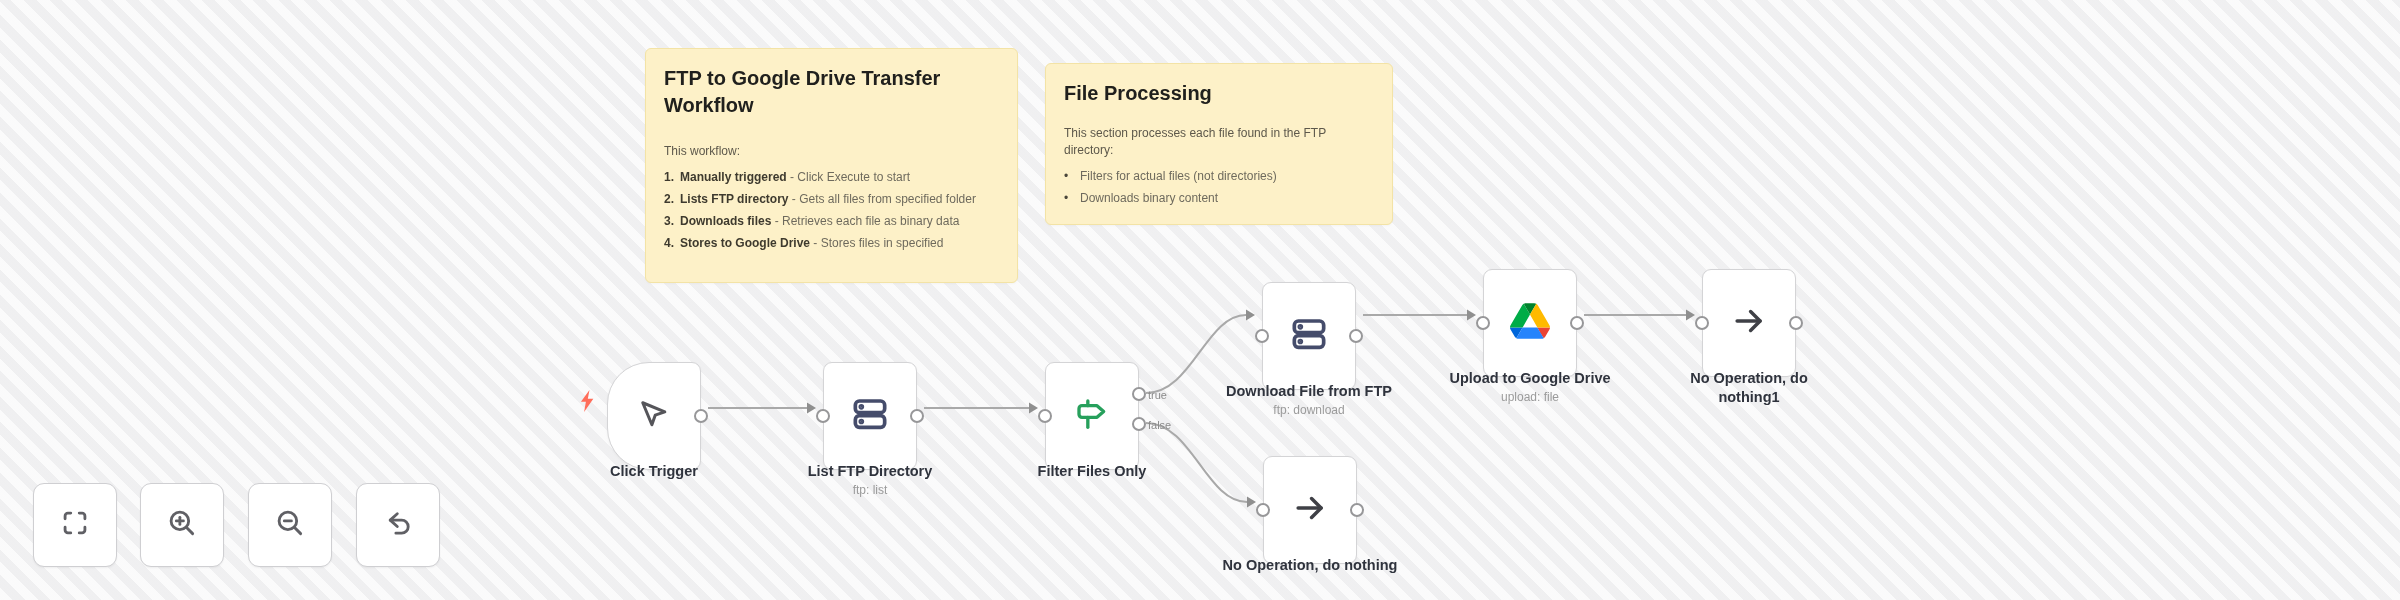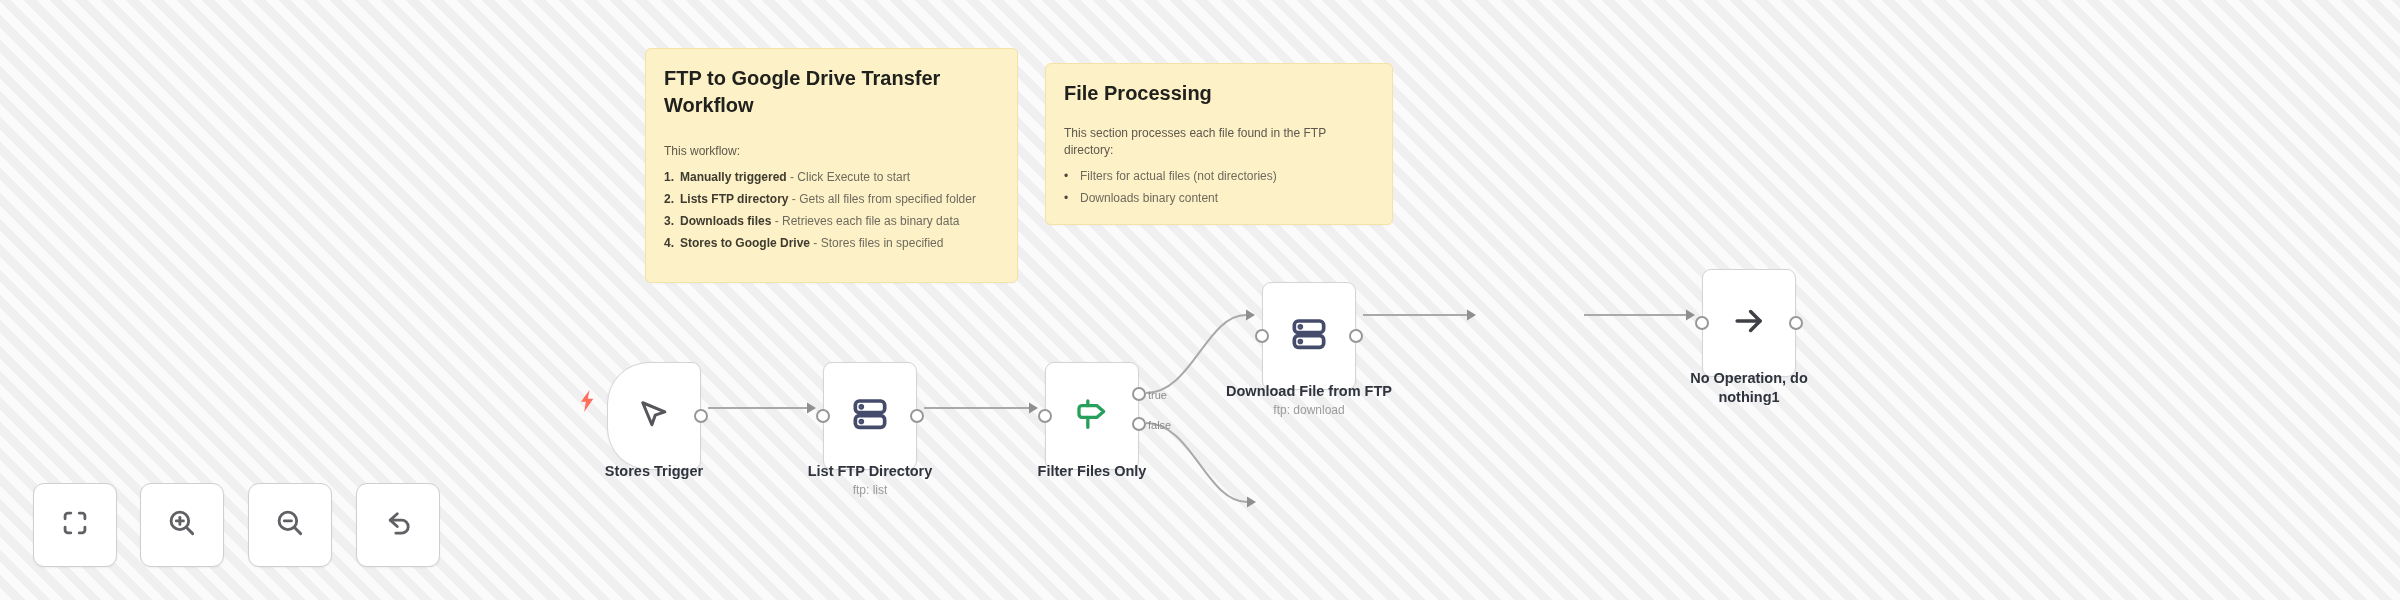--- a/index.html
+++ b/index.html
@@ -140,21 +140,21 @@
         </svg>
     </div>
     <div class="node trigger">
       <span>
         <svg width="36" height="36" viewBox="0 0 24 24" fill="none" stroke="#55555a" stroke-width="2" stroke-linejoin="round">
           <path d="M4.5 4.5 L10.6 19.2 L12.8 12.8 L19.2 10.6 Z"></path>
         </svg>
       </span>
       <span class="port out"></span>
     </div>
-    <div class="node-label">Stores Trigger</div>
+    <div class="node-label">Click Trigger</div>
   </div>
 
   <div class="node-group" style="left:823px; top:362px;">
     <div class="node">
       <span>
         <svg width="40" height="40" viewBox="0 0 24 24" fill="none" stroke="#454c6b" stroke-width="2.2" stroke-linejoin="round">
           <rect x="3.2" y="4.2" width="17.6" height="7" rx="2.4"></rect>
           <rect x="3.2" y="13" width="17.6" height="7" rx="2.4"></rect>
           <circle cx="6.8" cy="7.7" r="0.6" fill="#454c6b"></circle>
           <circle cx="6.8" cy="16.5" r="0.6" fill="#454c6b"></circle>
@@ -195,35 +195,66 @@
           <circle cx="6.8" cy="16.5" r="0.6" fill="#454c6b"></circle>
         </svg>
       </span>
       <span class="port in"></span>
       <span class="port out"></span>
     </div>
     <div class="node-label">Download File from FTP</div>
     <div class="node-sub">ftp: download</div>
   </div>
 
+  <div class="node-group" style="left:1483px; top:269px;">
+    <div class="node">
+      <span>
+        <svg width="40" height="36" viewBox="0 0 87.3 78">
+          <path fill="#0066da" d="m6.6 66.85 3.85 6.65c.8 1.4 1.95 2.5 3.3 3.3l13.75-23.8h-27.5c0 1.55.4 3.1 1.2 4.5z"></path>
+          <path fill="#00ac47" d="m43.65 25-13.75-23.8c-1.35.8-2.5 1.9-3.3 3.3l-25.4 44a9.06 9.06 0 0 0-1.2 4.5h27.5z"></path>
+          <path fill="#ea4335" d="m73.55 76.8c1.35-.8 2.5-1.9 3.3-3.3l1.6-2.75 7.65-13.25c.8-1.4 1.2-2.95 1.2-4.5h-27.5l5.85 11.5z"></path>
+          <path fill="#00832d" d="m43.65 25 13.75-23.8c-1.35-.8-2.9-1.2-4.5-1.2h-18.5c-1.6 0-3.15.45-4.5 1.2z"></path>
+          <path fill="#2684fc" d="m59.8 53h-32.3l-13.75 23.8c1.35.8 2.9 1.2 4.5 1.2h50.8c1.6 0 3.15-.45 4.5-1.2z"></path>
+          <path fill="#ffba00" d="m73.4 26.5-12.7-22c-.8-1.4-1.95-2.5-3.3-3.3l-13.75 23.8 16.15 28h27.45c0-1.55-.4-3.1-1.2-4.5z"></path>
+        </svg>
+      </span>
+      <span class="port in"></span>
+      <span class="port out"></span>
+    </div>
+    <div class="node-label">Upload to Google Drive</div>
+    <div class="node-sub">upload: file</div>
+  </div>
 
   <div class="node-group" style="left:1702px; top:269px;">
     <div class="node">
       <span>
         <svg width="38" height="38" viewBox="0 0 24 24" fill="none" stroke="#3f4046" stroke-width="2.2" stroke-linecap="round" stroke-linejoin="round">
           <path d="M4.5 12 H19"></path>
             <path d="M13 6 L19 12 L13 18"></path>
         </svg>
       </span>
       <span class="port in"></span>
       <span class="port out"></span>
     </div>
     <div class="node-label wrap">No Operation, do nothing1</div>
   </div>
 
+  <div class="node-group" style="left:1263px; top:456px;">
+    <div class="node">
+      <span>
+        <svg width="38" height="38" viewBox="0 0 24 24" fill="none" stroke="#3f4046" stroke-width="2.2" stroke-linecap="round" stroke-linejoin="round">
+          <path d="M4.5 12 H19"></path>
+            <path d="M13 6 L19 12 L13 18"></path>
+        </svg>
+      </span>
+      <span class="port in"></span>
+      <span class="port out"></span>
+    </div>
+    <div class="node-label">No Operation, do nothing</div>
+  </div>
 
   <div class="controls-btn" style="left:33px; top:483px;">
     <span>
       <svg width="34" height="34" viewBox="0 0 24 24">
         <path d="M5 9 V7 a2 2 0 0 1 2-2 h2"></path>
         <path d="M15 5 h2 a2 2 0 0 1 2 2 v2"></path>
         <path d="M19 15 v2 a2 2 0 0 1 -2 2 h-2"></path>
         <path d="M9 19 H7 a2 2 0 0 1 -2 -2 v-2"></path>
       </svg>
     </span>

